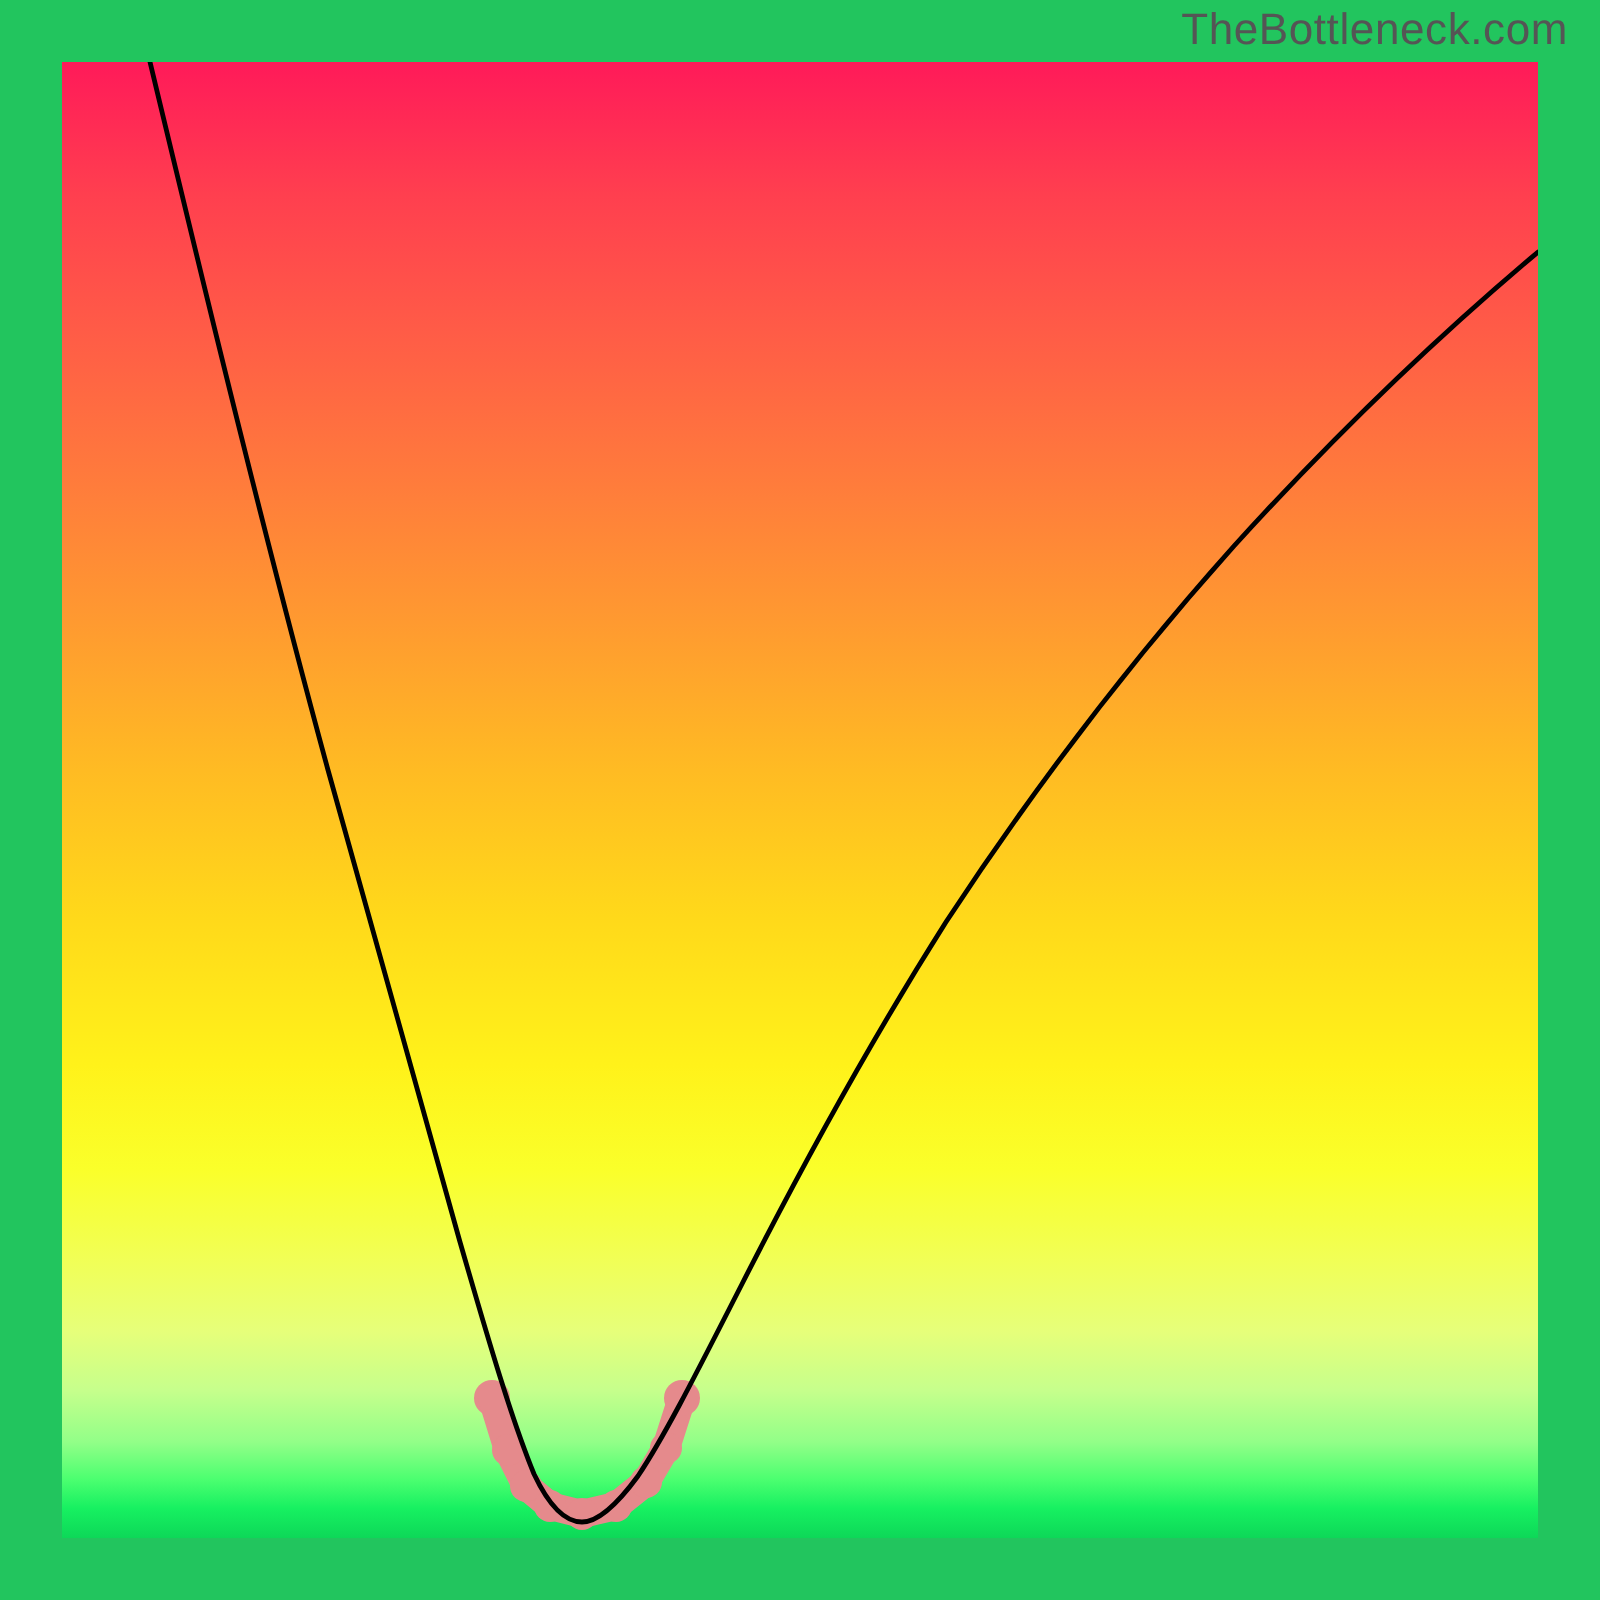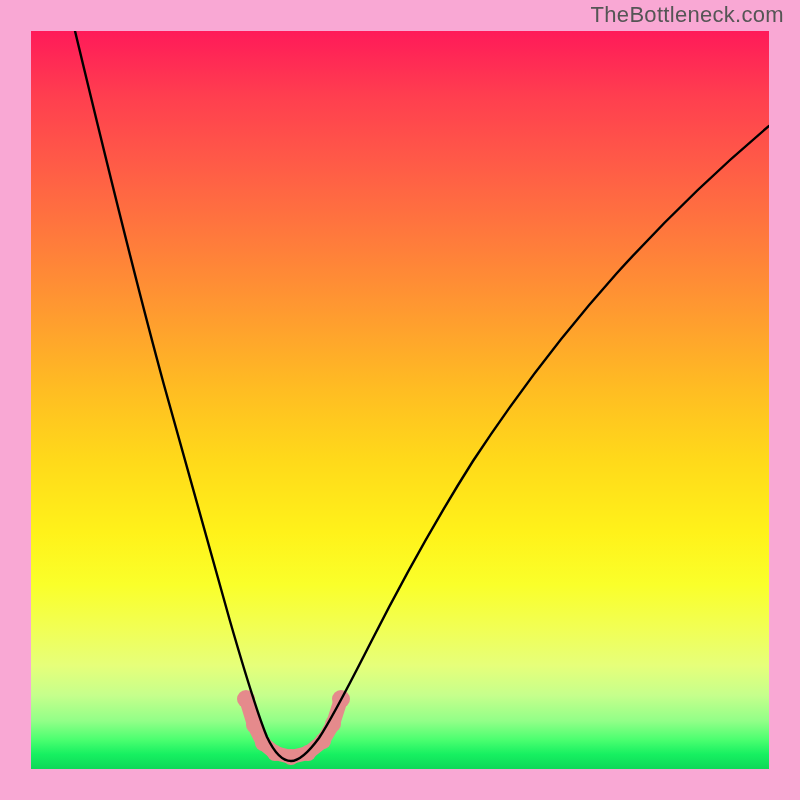--- a/index.html
+++ b/index.html
@@ -10,21 +10,21 @@
     background: #000;
     overflow: hidden;
     font-family: Arial, Helvetica, sans-serif;
   }
   .frame {
     position: absolute;
     left: 0;
     top: 0;
     width: 800px;
     height: 800px;
-    background: #f9a8d4;
+    background: #22c55e;
   }
   .watermark {
     position: absolute;
     top: 2px;
     right: 16px;
     color: #555;
     font-size: 22px;
     font-weight: 500;
     letter-spacing: 0.3px;
     z-index: 4;

